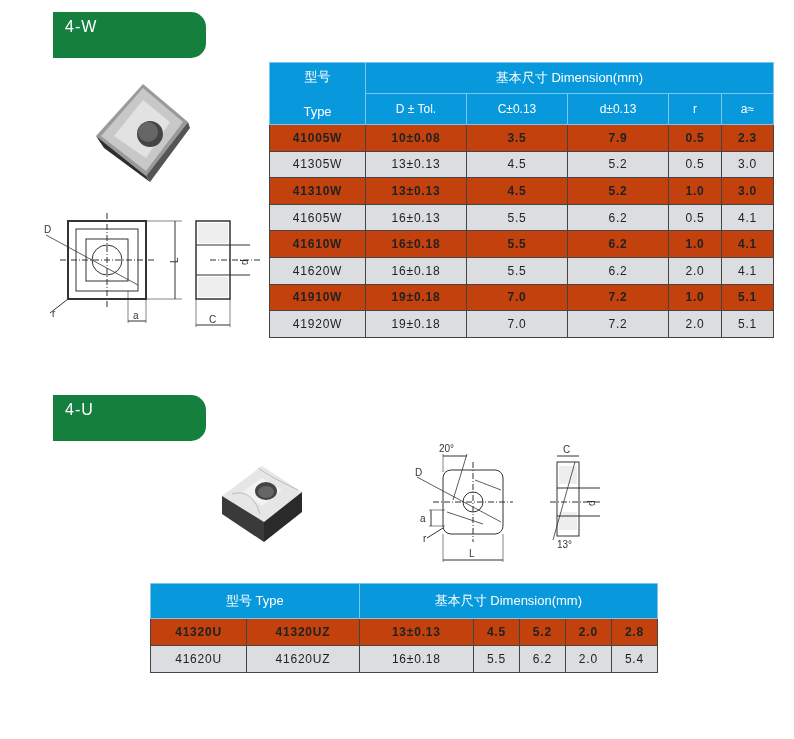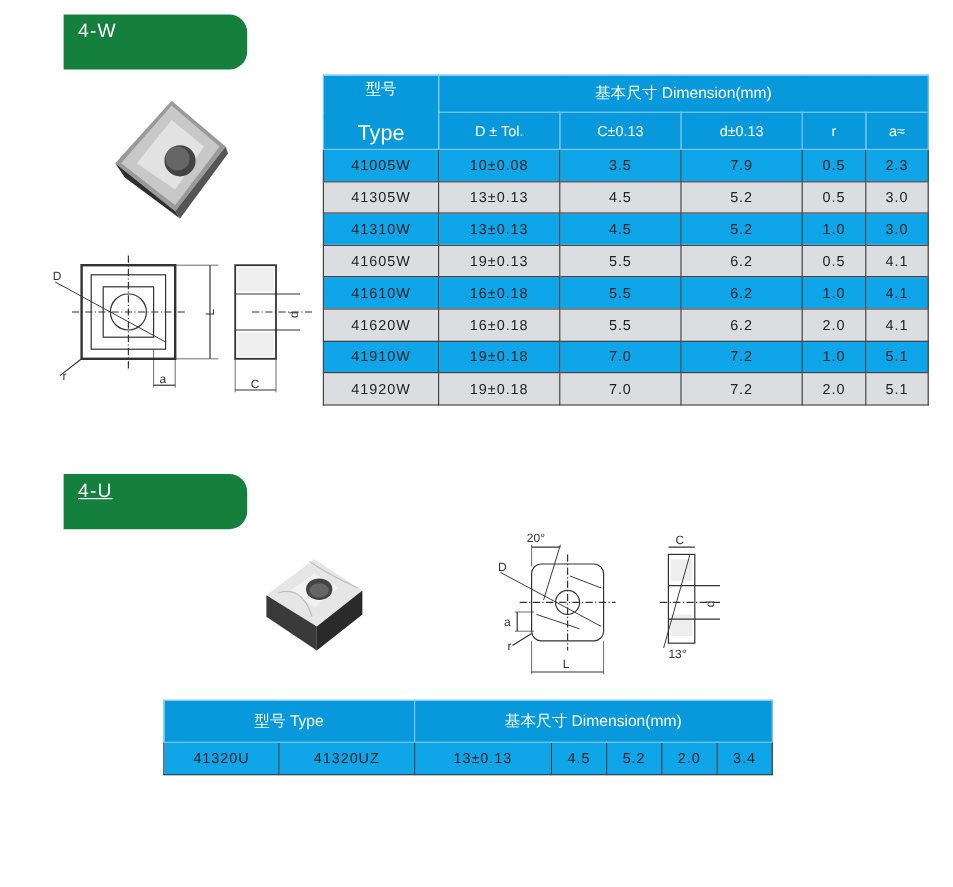--- a/index.html
+++ b/index.html
@@ -2,26 +2,26 @@
 <html><head>
 <meta charset="utf-8">
 <style>
   html, body { margin:0; padding:0; background:#ffffff; }
   body { width:794px; height:739px; position:relative; overflow:hidden; font-family:"Liberation Sans", "DejaVu Sans", sans-serif; color:#222; }
   .pill { position:absolute; left:41px; height:46px; width:153px; background:#15803d; color:#fff; font-size:16px; line-height:29px; padding-left:12px; box-sizing:border-box; border-radius:0 15px 15px 0; letter-spacing:1px;margin-left:12px; }
   table.spec { position:absolute; border-collapse:collapse; font-size:12px; }
   table.spec th { background:#0898dc; color:#fff; font-weight:normal; border:1px solid #7cc6ec; text-align:center; padding:0; }
   table.spec td { border:1px solid #444; text-align:center; padding:0; letter-spacing:0.8px; color:#222; }
   table.spec tr.alt td { background:#dcdde0; }
-  table.spec tr.plain td { background:#0ea5e9; }
+  table.spec tr.plain td { background:#c2410c;font-weight:bold; }
   #t1 { left:269px; top:62px; width:505px; }
   #t1 th.top { height:30px; font-size:13px; }
   #t1 th.sub { height:30px; }
   #t1 td { height:25.6px; }
-  #t2 { left:136px; top:583px; width:508px; }
+  #t2 { left:150px; top:583px; width:508px; }
   #t2 th { height:34px; font-size:13px; }
   #t2 td { height:26px; }
   .drawing { position:absolute; }
 </style>
 </head>
 <body>
 
 <div class="pill" style="top:12px;">4-W</div>
 
 <svg class="drawing" style="left:88px;top:78px;" width="105" height="105" viewBox="0 0 105 105">
@@ -64,21 +64,21 @@
   <text x="22" y="112" fill="#333" stroke="none">r</text>
   <text x="103" y="114" fill="#333" stroke="none">a</text>
   <text x="179" y="118" fill="#333" stroke="none">C</text>
 </svg>
 
 <table id="t1" class="spec">
   <tbody>
       <tr>
     <th rowspan="2" style="width:95px;">
       <div style="font-size:13px;">型号</div>
-      <div style="font-size:18px;margin-top:18px;">Type</div>
+      <div style="font-size:13px;margin-top:18px;">Type</div>
     </th>
     <th colspan="5" class="top">基本尺寸  Dimension(mm)</th>
   </tr>
   <tr>
     <th class="sub" style="width:100px;">D ± Tol.</th>
     <th class="sub" style="width:100px;">C±0.13</th>
     <th class="sub" style="width:100px;">d±0.13</th>
     <th class="sub" style="width:52px;">r</th>
     <th class="sub">a≈</th>
   </tr>
@@ -101,21 +101,21 @@
   <tr class="plain">
     <td>41310W</td>
     <td>13±0.13</td>
     <td>4.5</td>
     <td>5.2</td>
     <td>1.0</td>
     <td>3.0</td>
   </tr>
   <tr class="alt">
     <td>41605W</td>
-    <td>19±0.13</td>
+    <td>16±0.13</td>
     <td>5.5</td>
     <td>6.2</td>
     <td>0.5</td>
     <td>4.1</td>
   </tr>
   <tr class="plain">
     <td>41610W</td>
     <td>16±0.18</td>
     <td>5.5</td>
     <td>6.2</td>
@@ -142,21 +142,21 @@
     <td>41920W</td>
     <td>19±0.18</td>
     <td>7.0</td>
     <td>7.2</td>
     <td>2.0</td>
     <td>5.1</td>
   </tr>
 </tbody>
   </table>
 
-<div class="pill" style="top:395px;text-decoration:underline;">4-U</div>
+<div class="pill" style="top:395px;">4-U</div>
 
 <svg class="drawing" style="left:212px;top:458px;" width="100" height="90" viewBox="0 0 100 90">
   <polygon points="10,38 50,8 90,34 52,64" fill="#e6e6e6"></polygon>
   <polygon points="10,38 10,56 52,84 52,64" fill="#3a3a3a"></polygon>
   <polygon points="52,64 52,84 90,54 90,34" fill="#2a2a2a"></polygon>
   <polygon points="30,34 50,20 70,32 50,48" fill="#f2f2f2"></polygon>
   <path d="M20,36 Q40,30 48,56" stroke="#bdbdbd" fill="none" stroke-width="1"></path>
   <path d="M46,10 Q60,20 86,32" stroke="#bdbdbd" fill="none" stroke-width="1"></path>
   <ellipse cx="54" cy="33" rx="11" ry="9" fill="#444"></ellipse>
   <ellipse cx="54" cy="34" rx="8" ry="6" fill="#666"></ellipse>
@@ -204,16 +204,25 @@
     <th colspan="2">型号   Type</th>
     <th colspan="5">基本尺寸  Dimension(mm)</th>
   </tr>
   <tr class="plain">
     <td>41320U</td>
     <td>41320UZ</td>
     <td>13±0.13</td>
     <td>4.5</td>
     <td>5.2</td>
     <td>2.0</td>
-    <td>3.4</td>
+    <td>2.8</td>
+  </tr>
+  <tr class="alt">
+    <td>41620U</td>
+    <td>41620UZ</td>
+    <td>16±0.18</td>
+    <td>5.5</td>
+    <td>6.2</td>
+    <td>2.0</td>
+    <td>5.4</td>
   </tr>
 </tbody>
   </table>
 
 </body></html>

